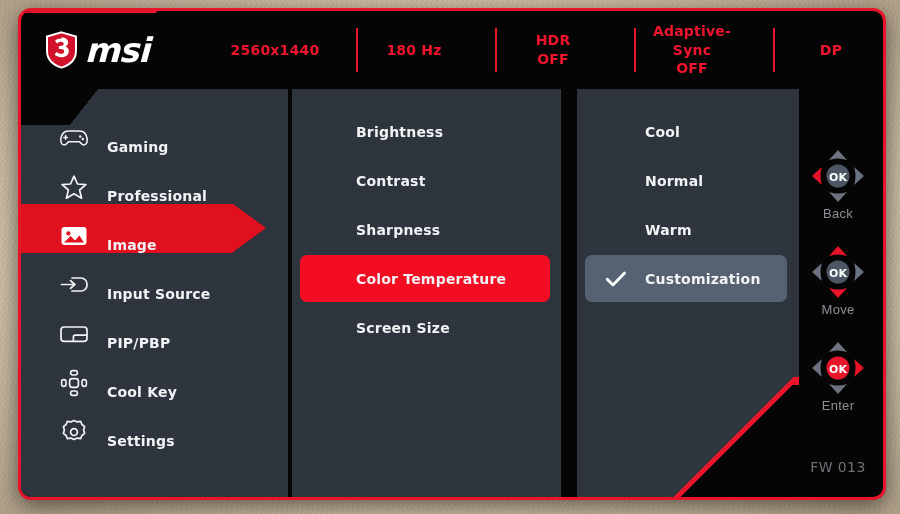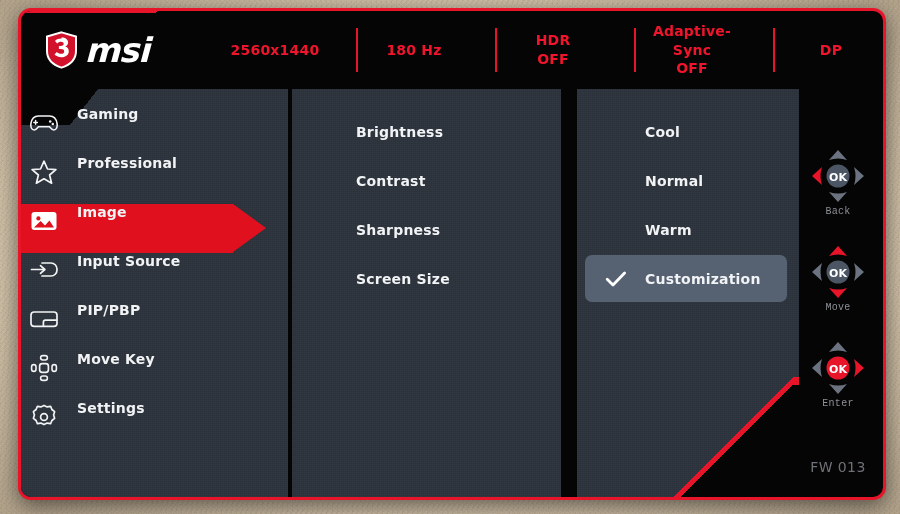--- a/index.html
+++ b/index.html
@@ -182,22 +182,22 @@
     position: absolute;
     left: 0; top: 0;
     width: 267px; height: 414px;
     padding-top: 17px;
     box-sizing: border-box;
   }
   .side-item {
     position: relative;
     height: 49px;
     display: flex;
-    align-items: flex-start;
-    padding-left: 2px;
+    align-items: flex-end;
+    padding-left: 32px;
     box-sizing: border-box;
   }
   .side-item .hl {
     position: absolute;
     left: 0; top: 0;
     width: 245px; height: 49px;
     display: none;
   }
   .side-item.sel .hl { display: block; }
   .side-item .hl-body {
@@ -299,22 +299,22 @@
     width: 102px;
     text-align: center;
   }
   #nav-back  { top: 62px; }
   #nav-move  { top: 158px; }
   #nav-enter { top: 254px; }
   .nav-dpad { width: 58px; height: 58px; margin: 0 auto; display: block; }
   .nav-caption {
     margin-top: 1px;
     color: #8d9097;
-    font-family: Liberation Mono, monospace;
-    font-size: 10px;
+    font-family: Liberation Sans, sans-serif;
+    font-size: 13px;
     letter-spacing: .3px;
   }
   #fw-version {
     position: absolute;
     left: 0;
     top: 374px;
     width: 102px;
     text-align: center;
     color: #6e7177;
     font-family: "DejaVu Sans", sans-serif;
@@ -444,21 +444,21 @@
 
           <div class="side-icon">
             <svg width="28" height="28" viewBox="0 0 28 28">
               <rect x="9.6" y="9.6" width="8.8" height="8.8" rx="2.6" fill="none" stroke="#f2f3f5" stroke-width="1.7"></rect>
               <rect x="10.6" y="1.6" width="6.8" height="4.4" rx="2.2" fill="none" stroke="#f2f3f5" stroke-width="1.6"></rect>
               <rect x="10.6" y="22" width="6.8" height="4.4" rx="2.2" fill="none" stroke="#f2f3f5" stroke-width="1.6"></rect>
               <rect x="1.6" y="10.6" width="4.4" height="6.8" rx="2.2" fill="none" stroke="#f2f3f5" stroke-width="1.6"></rect>
               <rect x="22" y="10.6" width="4.4" height="6.8" rx="2.2" fill="none" stroke="#f2f3f5" stroke-width="1.6"></rect>
             </svg>
           </div>
-          <div class="side-label">Move Key</div>
+          <div class="side-label">Cool Key</div>
         </div>
 
         <div class="side-item">
 
           <div class="side-icon">
             <svg width="28" height="28" viewBox="0 0 28 28">
               <path d="M14 2.4 l3.2 1.5 3.4 -.6 1.3 3.2 2.7 2.2 -1 3.3 1 3.3 -2.7 2.2 -1.3 3.2 -3.4 -.6
                        -3.2 1.5 -3.2 -1.5 -3.4 .6 -1.3 -3.2 -2.7 -2.2 1 -3.3 -1 -3.3 2.7 -2.2 1.3 -3.2 3.4 .6 Z" fill="none" stroke="#f2f3f5" stroke-width="1.7" stroke-linejoin="round"></path>
               <circle cx="14" cy="14" r="3.4" fill="none" stroke="#f2f3f5" stroke-width="1.7"></circle>
             </svg>
@@ -476,20 +476,24 @@
 
           <span class="list-label">Brightness</span>
         </div>
         <div class="list-item">
 
           <span class="list-label">Contrast</span>
         </div>
         <div class="list-item">
 
           <span class="list-label">Sharpness</span>
+        </div>
+        <div class="list-item sel-red">
+          <div class="row-hl"></div>
+          <span class="list-label">Color Temperature</span>
         </div>
         <div class="list-item">
 
           <span class="list-label">Screen Size</span>
         </div>
 
       </div>
     </div>
 
     <div class="panel" id="panel-right">

